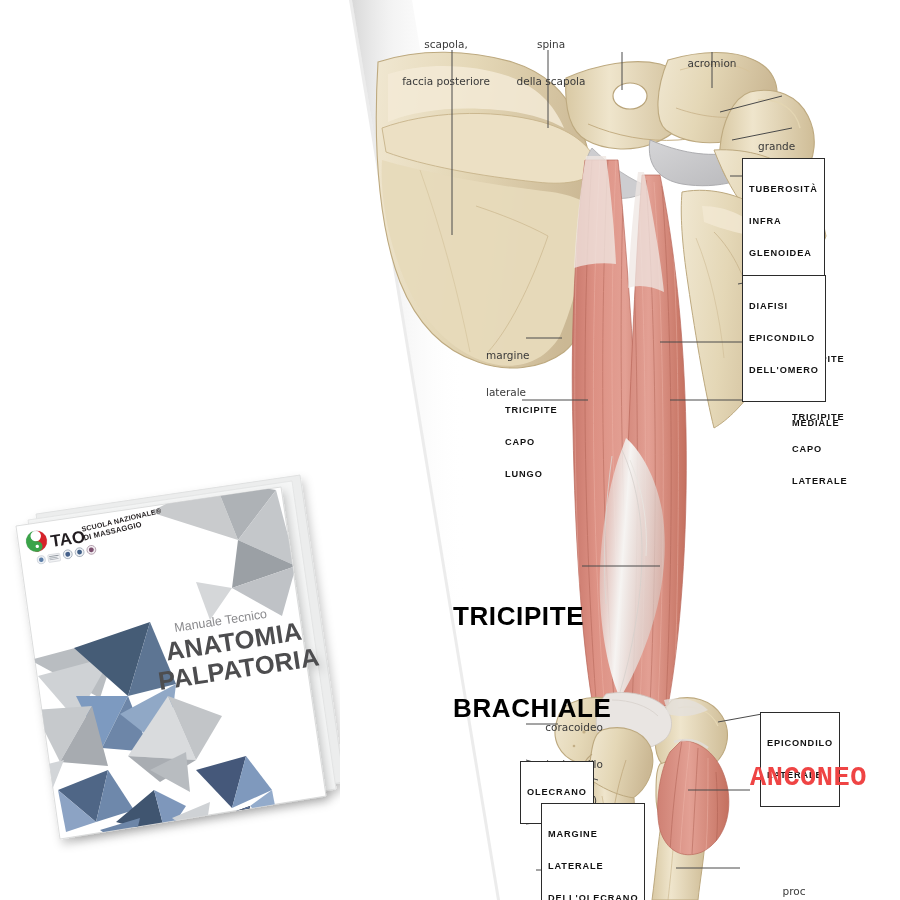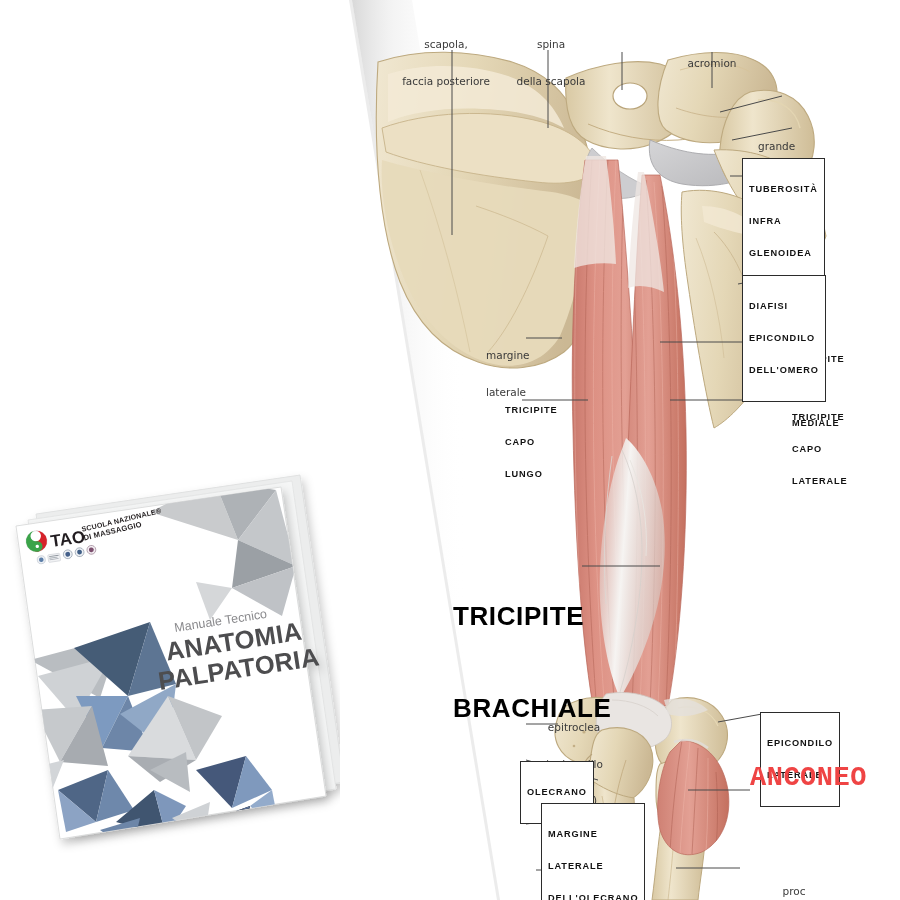--- a/index.html
+++ b/index.html
@@ -263,21 +263,21 @@
   </div>
   <div class="lbl lbl-thin" style="left:758px;top:116px;width:86px;text-align:left;">
     <div>grande</div>
     <div>tuberosità</div>
   </div>
   <div class="lbl lbl-thin" style="left:486px;top:325px;width:70px;text-align:left;">
     <div>margine</div>
     <div>laterale</div>
   </div>
   <div class="lbl lbl-thin" style="left:528px;top:697px;width:92px;">
-    <div>epitroclea</div>
+    <div>coracoideo</div>
     <div>(epicondilo</div>
     <div>mediale)</div>
   </div>
   <div class="lbl lbl-thin" style="left:608px;top:861px;width:40px;">
     <div>ulna</div>
   </div>
   <div class="lbl lbl-thin" style="left:772px;top:861px;width:44px;">
     <div>proc</div>
   </div>
 

